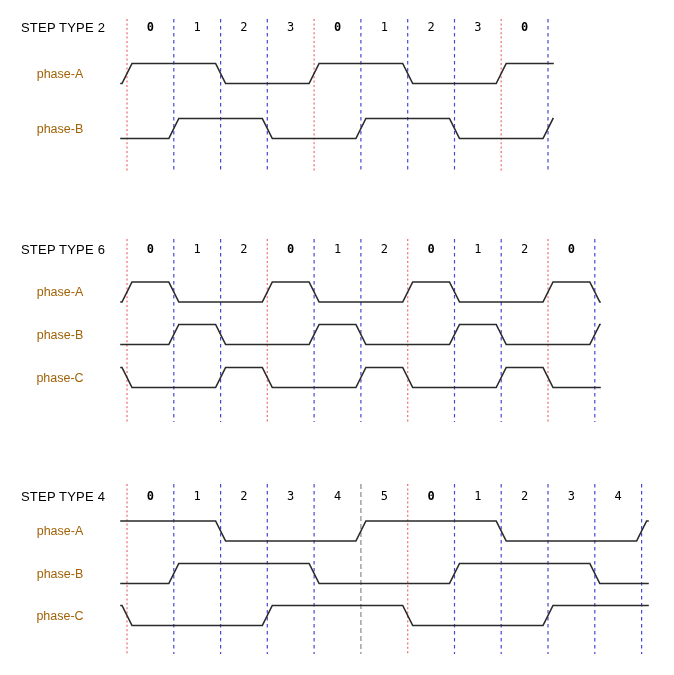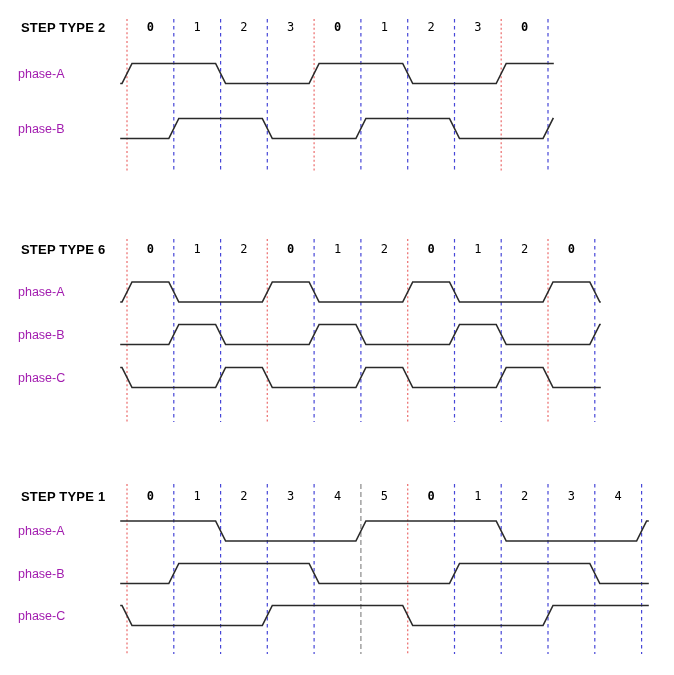--- a/index.html
+++ b/index.html
@@ -8,41 +8,41 @@
     width:674px;height:675px;
     background:#ffffff;
     overflow:hidden;
     font-family:"Liberation Sans", sans-serif;
   }
   #wavesvg{position:absolute;left:0;top:0;}
   .section-title{
     position:absolute;
     transform:translateY(-50%);
     font-size:13px;
-    font-weight:bold;
+    font-weight:normal;
     color:#000;
     white-space:nowrap;
     letter-spacing:0.2px;
   }
   .step-num{
     position:absolute;
     transform:translate(-50%,-50%);
     font-family:"DejaVu Sans Mono", monospace;
     font-size:12px;
     color:#000;
     line-height:1;
   }
   .step-num.bold{font-weight:bold;}
   .phase-label{
     position:absolute;
     transform:translateY(-50%);
     width:84px;
-    text-align:left;
+    text-align:center;
     font-size:12.5px;
-    color:#a21caf;
+    color:#a16207;
     line-height:1;
     white-space:nowrap;
   }
 </style>
 </head>
 <body>
 
 <div id="canvas">
     <svg id="wavesvg" width="674" height="675" viewBox="0 0 674 675">
       <g>
@@ -112,21 +112,21 @@
     <div class="step-num bold" style="left: 290.7px; top: 249px;">0</div>
     <div class="step-num" style="left: 337.5px; top: 249px;">1</div>
     <div class="step-num" style="left: 384.3px; top: 249px;">2</div>
     <div class="step-num bold" style="left: 431.1px; top: 249px;">0</div>
     <div class="step-num" style="left: 477.9px; top: 249px;">1</div>
     <div class="step-num" style="left: 524.6px; top: 249px;">2</div>
     <div class="step-num bold" style="left: 571.4px; top: 249px;">0</div>
     <div class="phase-label" style="left: 18px; top: 292px;">phase-A</div>
     <div class="phase-label" style="left: 18px; top: 334.5px;">phase-B</div>
     <div class="phase-label" style="left: 18px; top: 377.5px;">phase-C</div>
-    <div class="section-title" style="left: 21px; top: 496px;">STEP TYPE 1</div>
+    <div class="section-title" style="left: 21px; top: 496px;">STEP TYPE 4</div>
     <div class="step-num bold" style="left: 150.4px; top: 496px;">0</div>
     <div class="step-num" style="left: 197.2px; top: 496px;">1</div>
     <div class="step-num" style="left: 243.9px; top: 496px;">2</div>
     <div class="step-num" style="left: 290.7px; top: 496px;">3</div>
     <div class="step-num" style="left: 337.5px; top: 496px;">4</div>
     <div class="step-num" style="left: 384.3px; top: 496px;">5</div>
     <div class="step-num bold" style="left: 431.1px; top: 496px;">0</div>
     <div class="step-num" style="left: 477.9px; top: 496px;">1</div>
     <div class="step-num" style="left: 524.6px; top: 496px;">2</div>
     <div class="step-num" style="left: 571.4px; top: 496px;">3</div>

